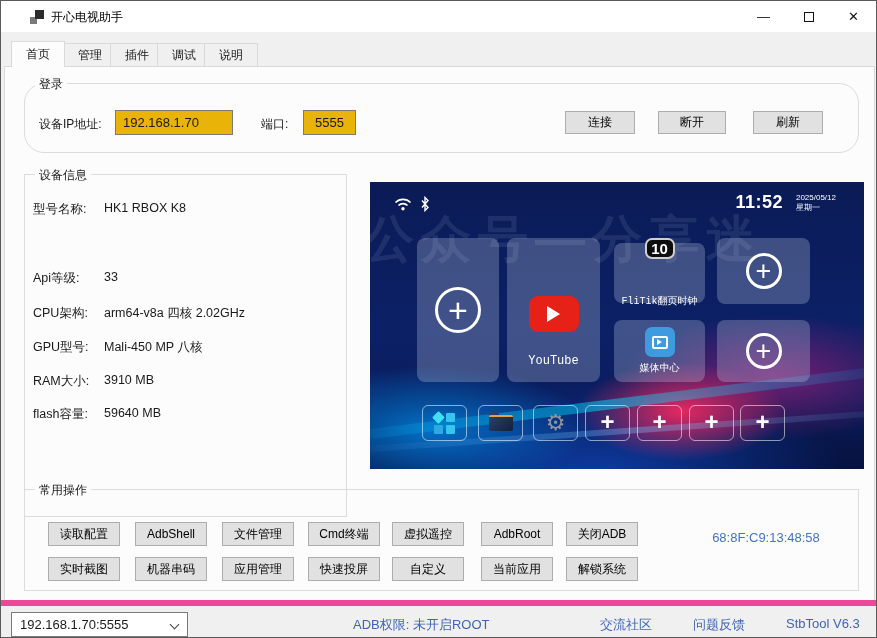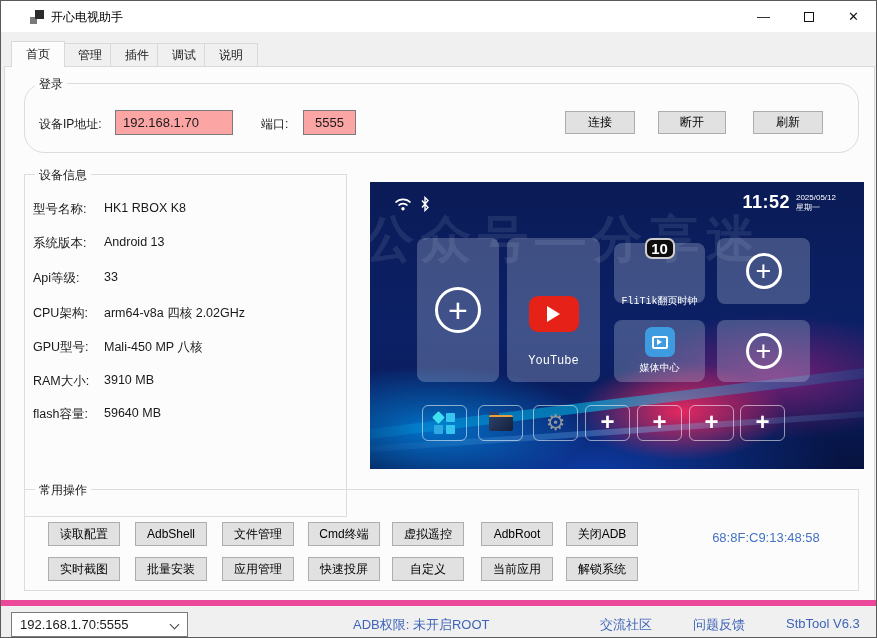--- a/index.html
+++ b/index.html
@@ -21,21 +21,21 @@
   .tabstrip { position:absolute; left:0; top:31px; width:100%; height:22px; background:#f0f0f0; }
   .tab { position:absolute; top:11px; height:23px; padding:0 14px; background:#f0f0f0; border:1px solid #d9d9d9; border-bottom:none; display:flex; align-items:center; font-size:12px; }
   .tab.active { top:9px; height:26px; background:#fcfcfc; z-index:3; }
 
   
   .page { position:absolute; left:3px; top:65px; width:871px; height:536px; background:#fcfcfc; border:1px solid #d9d9d9; }
 
   .groupbox { position:absolute; border:1px solid #dcdcdc; }
   .gb-title { position:absolute; top:-8px; left:10px; background:#fcfcfc; padding:0 4px; font-size:12px; color:#1a1a1a; }
 
-  .textbox { position:absolute; background:#fca5a5; border:1px solid #7a7a7a; font-size:13px; display:flex; align-items:center; padding-left:7px; }
+  .textbox { position:absolute; background:#eab308; border:1px solid #7a7a7a; font-size:13px; display:flex; align-items:center; padding-left:7px; }
   .btn { position:absolute; background:#e1e1e1; border:1px solid #adadad; font-size:12px; display:flex; align-items:center; justify-content:center; cursor:default; }
 
   
   .gb-login { left:19px; top:16px; width:835px; height:70px;border-radius:20px; }
   .lbl { position:absolute; font-size:12px; color:#1a1a1a; }
 
   
   .gb-device { left:19px; top:107px; width:323px; height:343px; }
   .dev-row { position:absolute; left:8px; width:300px; height:18px; font-size:12.5px; }
   .dev-row .dv { position:absolute; left:71px; top:0; }
@@ -52,21 +52,21 @@
           radial-gradient(ellipse 220px 90px at 82% 68%, rgba(200,30,130,0.55), rgba(200,30,130,0) 70%),
           radial-gradient(ellipse 230px 90px at 12% 86%, rgba(0,140,235,0.75), rgba(0,140,235,0) 70%),
           radial-gradient(ellipse 340px 120px at 45% 102%, rgba(15,70,190,0.8), rgba(15,70,190,0) 75%),
           linear-gradient(180deg, #0a1b56 0%, #0c2066 52%, #0a1d5f 72%, #06123e 100%);
   }
   .streak { position:absolute; pointer-events:none; }
   .streak.s1 { left:-40px; top:215px; width:600px; height:10px; background:linear-gradient(90deg, rgba(0,220,255,0) 0%, rgba(0,220,255,0.5) 45%, rgba(0,220,255,0) 100%); transform:rotate(-7deg); }
   .streak.s2 { left:-30px; top:245px; width:600px; height:6px; background:linear-gradient(90deg, rgba(120,200,255,0) 0%, rgba(120,200,255,0.35) 50%, rgba(120,200,255,0) 100%); transform:rotate(-4deg); }
   .watermark { position:absolute; left:-6px; top:24px; white-space:nowrap; font-size:50px; font-weight:700; letter-spacing:7px; color:rgba(215,225,250,0.10); }
   .tv-status { position:absolute; left:24px; top:14px; display:flex; gap:8px; align-items:center; }
-  .tv-clock { position:absolute; right:28px; top:10px; display:flex; align-items:flex-start; gap:6px; color:#fff; }
+  .tv-clock { position:absolute; right:28px; top:10px; display:flex; align-items:flex-start; gap:13px; color:#fff; }
   .tv-time { font-size:18px; font-weight:700; letter-spacing:0.5px; }
   .tv-datebox { display:flex; flex-direction:column; margin-top:1px; }
   .tv-date { font-size:8px; }
   .tv-week { font-size:8px; }
 
   .tile { position:absolute; background:rgba(200,212,235,0.28); border-radius:8px; display:flex; flex-direction:column; align-items:center; justify-content:center; }
   .tile .tile-label { color:#fff; font-size:11px;font-family:Liberation Mono, monospace; }
   .plus-circle { border:3px solid #fff; border-radius:50%; color:#fff; display:flex; align-items:center; justify-content:center; font-weight:300; }
   .plus-circle::before { content:"+"; line-height:1; }
   .pc-lg { width:46px; height:46px; font-size:34px; }
@@ -139,21 +139,20 @@
       <span class="lbl" style="left:236px; top:32px;">端口:</span>
       <div class="textbox" style="left:278px; top:26px; width:53px; height:25px; padding-left:0; justify-content:center;">5555</div>
       <button class="btn" style="left:540px; top:27px; width:70px; height:23px;">连接</button>
       <button class="btn" style="left:633px; top:27px; width:68px; height:23px;">断开</button>
       <button class="btn" style="left:728px; top:27px; width:70px; height:23px;">刷新</button>
     </div>
 
     <div class="groupbox gb-device">
       <span class="gb-title">设备信息</span>
       <div class="dev-row" style="top:26px;"><span>型号名称:</span><span class="dv">HK1 RBOX K8</span></div>
-      <div class="dev-row" style="top:60px;"><span>系统版本:</span><span class="dv">Android 13</span></div>
       <div class="dev-row" style="top:95px;"><span>Api等级:</span><span class="dv">33</span></div>
       <div class="dev-row" style="top:130px;"><span>CPU架构:</span><span class="dv">arm64-v8a 四核 2.02GHz</span></div>
       <div class="dev-row" style="top:164px;"><span>GPU型号:</span><span class="dv">Mali-450 MP 八核</span></div>
       <div class="dev-row" style="top:198px;"><span>RAM大小:</span><span class="dv">3910 MB</span></div>
       <div class="dev-row" style="top:231px;"><span>flash容量:</span><span class="dv">59640 MB</span></div>
     </div>
 
     <div class="tv">
       <div class="watermark">公众号—分享迷</div>
       <div class="streak s1"></div>
@@ -244,21 +243,21 @@
 
       <button class="btn op-btn" style="left:23px;  top:32px;">读取配置</button>
       <button class="btn op-btn" style="left:110px; top:32px;">AdbShell</button>
       <button class="btn op-btn" style="left:197px; top:32px;">文件管理</button>
       <button class="btn op-btn" style="left:283px; top:32px;">Cmd终端</button>
       <button class="btn op-btn" style="left:367px; top:32px;">虚拟遥控</button>
       <button class="btn op-btn" style="left:456px; top:32px;">AdbRoot</button>
       <button class="btn op-btn" style="left:541px; top:32px;">关闭ADB</button>
 
       <button class="btn op-btn" style="left:23px;  top:67px;">实时截图</button>
-      <button class="btn op-btn" style="left:110px; top:67px;">批量安装</button>
+      <button class="btn op-btn" style="left:110px; top:67px;">机器串码</button>
       <button class="btn op-btn" style="left:197px; top:67px;">应用管理</button>
       <button class="btn op-btn" style="left:283px; top:67px;">快速投屏</button>
       <button class="btn op-btn" style="left:367px; top:67px;">自定义</button>
       <button class="btn op-btn" style="left:456px; top:67px;">当前应用</button>
       <button class="btn op-btn" style="left:541px; top:67px;">解锁系统</button>
 
       <div class="mac">68:8F:C9:13:48:58</div>
     </div>
   </div>
 

